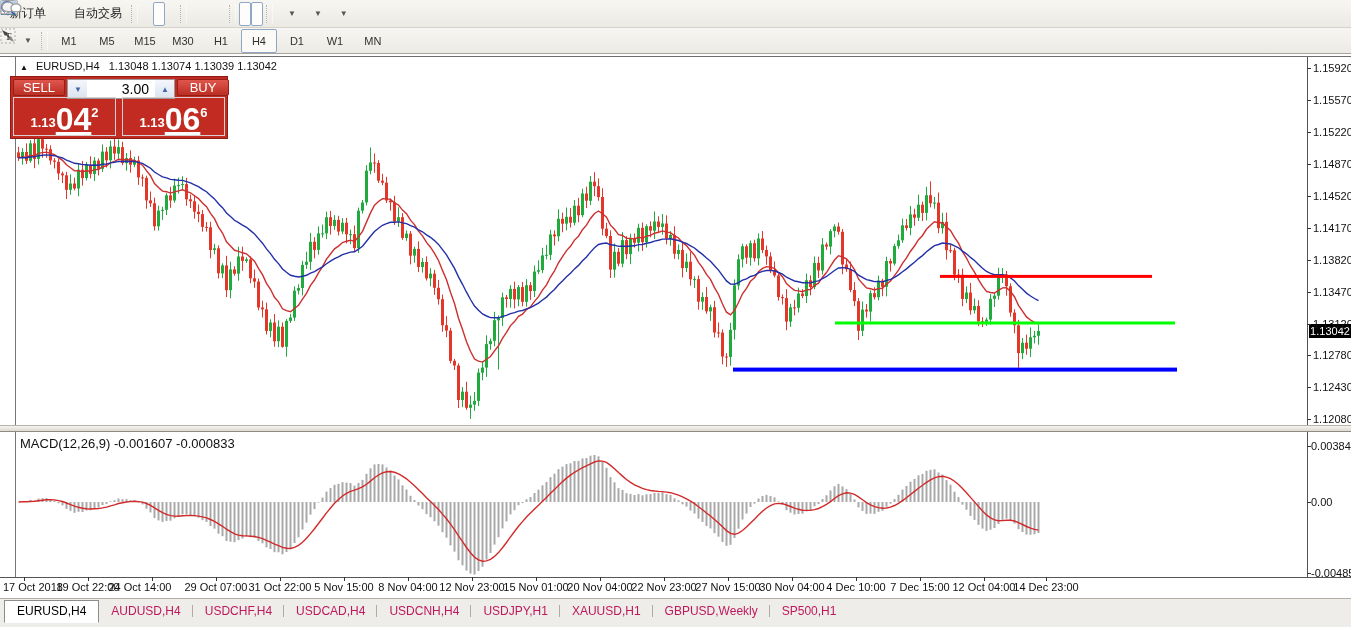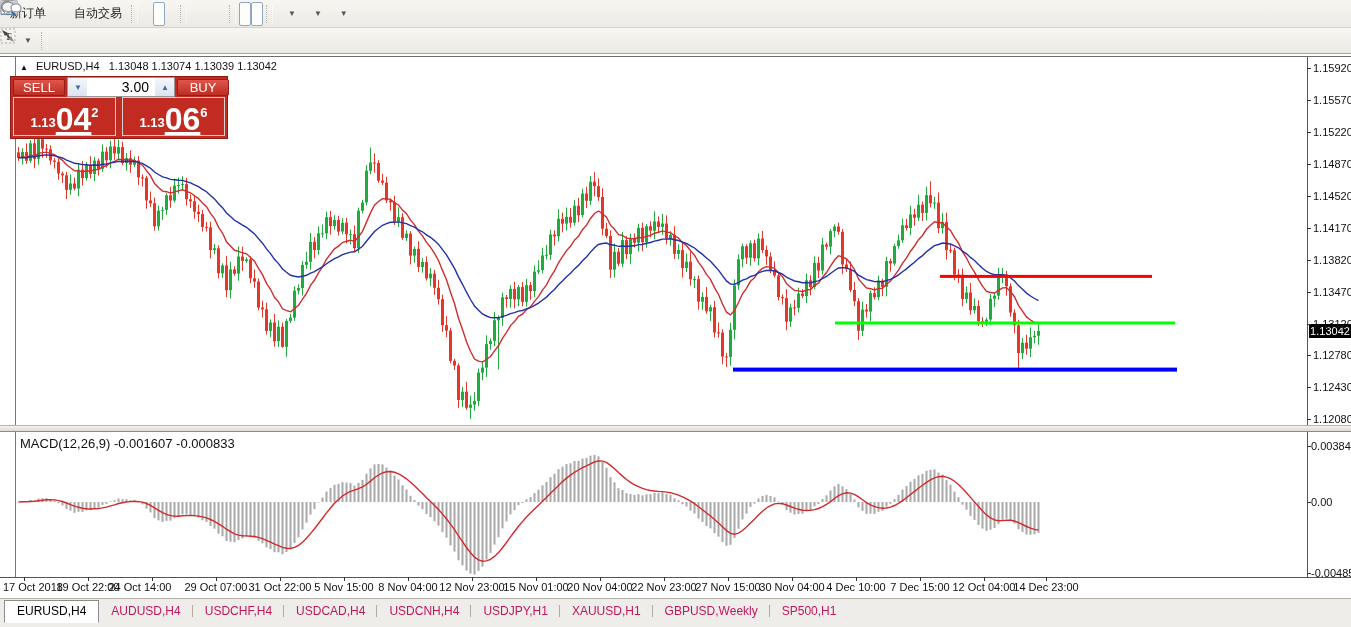--- a/index.html
+++ b/index.html
@@ -34,21 +34,21 @@
   .tlabel{position:absolute;top:581px;font-size:11px;color:#111;white-space:nowrap;}
   .ttick{position:absolute;top:577px;width:1px;height:4px;background:#333;}
   #cur-price{position:absolute;left:1309px;width:42px;height:14px;background:#000;color:#fff;
              font-size:11px;text-align:center;line-height:14px;}
   #macd-label{position:absolute;left:20px;top:436px;font-size:13px;color:#111;}
   #axis-bg{position:absolute;left:1308px;top:57px;width:43px;height:520px;background:#fff;}
   #time-axis-bg{position:absolute;left:0;top:578px;width:1351px;height:20px;background:#fff;}
   
   #trade-panel{position:absolute;left:10px;top:76px;width:218px;background:#c22b22;
                border:1px solid #8e1b14;padding:2px;box-sizing:border-box;}
-  #tp-row1{display:flex;align-items:center;height:16px;gap:2px;}
+  #tp-row1{display:flex;align-items:flex-start;height:16px;gap:2px;}
   .tp-btn{flex:0 0 50px;background:linear-gradient(#e0564d,#bb2e24);border:1px solid #951f17;border-radius:2px;
           color:#fff;font-size:13px;display:flex;align-items:center;justify-content:center;}
   #tp-vol{flex:1;display:flex;background:#fff;border:1px solid #999;}
   .spin{width:19px;background:linear-gradient(#f4f7fb,#dbe4f0);border:none;color:#4466aa;font-size:8px;}
   #vol-input{flex:1;border:none;outline:none;font-size:14px;text-align:right;padding-right:6px;width:60px;
              font-family:"Liberation Sans",sans-serif;}
   #tp-row2{display:flex;margin-top:2px;gap:6px;}
   .tp-price{flex:1;height:36px;border:1px solid #d8d0cf;display:flex;align-items:flex-end;justify-content:center;
             color:#fff;padding-bottom:1px;}
   .tp-price .pre{font-size:13px;font-weight:bold;margin-bottom:4px;}
@@ -1057,20 +1057,31 @@
     <span class="icon">
       <svg width="16" height="16">
           <polygon points="2,2 8,5 5,8" fill="#444"></polygon>
           <line x1="5" y1="5" x2="12" y2="12" stroke="#444" stroke-width="1.6"></line>
           <polygon points="14,14 8,11 11,8" fill="#888"></polygon>
         </svg>
     </span>
     <span class="caret">▼</span>
   </div>
   <div class="grip"></div>
+  <div id="tf-holder" style="display:flex;gap:2px;">
+      <div class="tbtn tf">M1</div>
+      <div class="tbtn tf">M5</div>
+      <div class="tbtn tf">M15</div>
+      <div class="tbtn tf">M30</div>
+      <div class="tbtn tf">H1</div>
+      <div class="tbtn tf pressed">H4</div>
+      <div class="tbtn tf">D1</div>
+      <div class="tbtn tf">W1</div>
+      <div class="tbtn tf">MN</div>
+    </div>
 </div>
 
 <div id="tabbar">
     <div class="tab active">EURUSD,H4</div>
     <div class="tab">AUDUSD,H4</div>
     <div class="tab">USDCHF,H4</div>
     <div class="tab">USDCAD,H4</div>
     <div class="tab">USDCNH,H4</div>
     <div class="tab">USDJPY,H1</div>
     <div class="tab">XAUUSD,H1</div>

